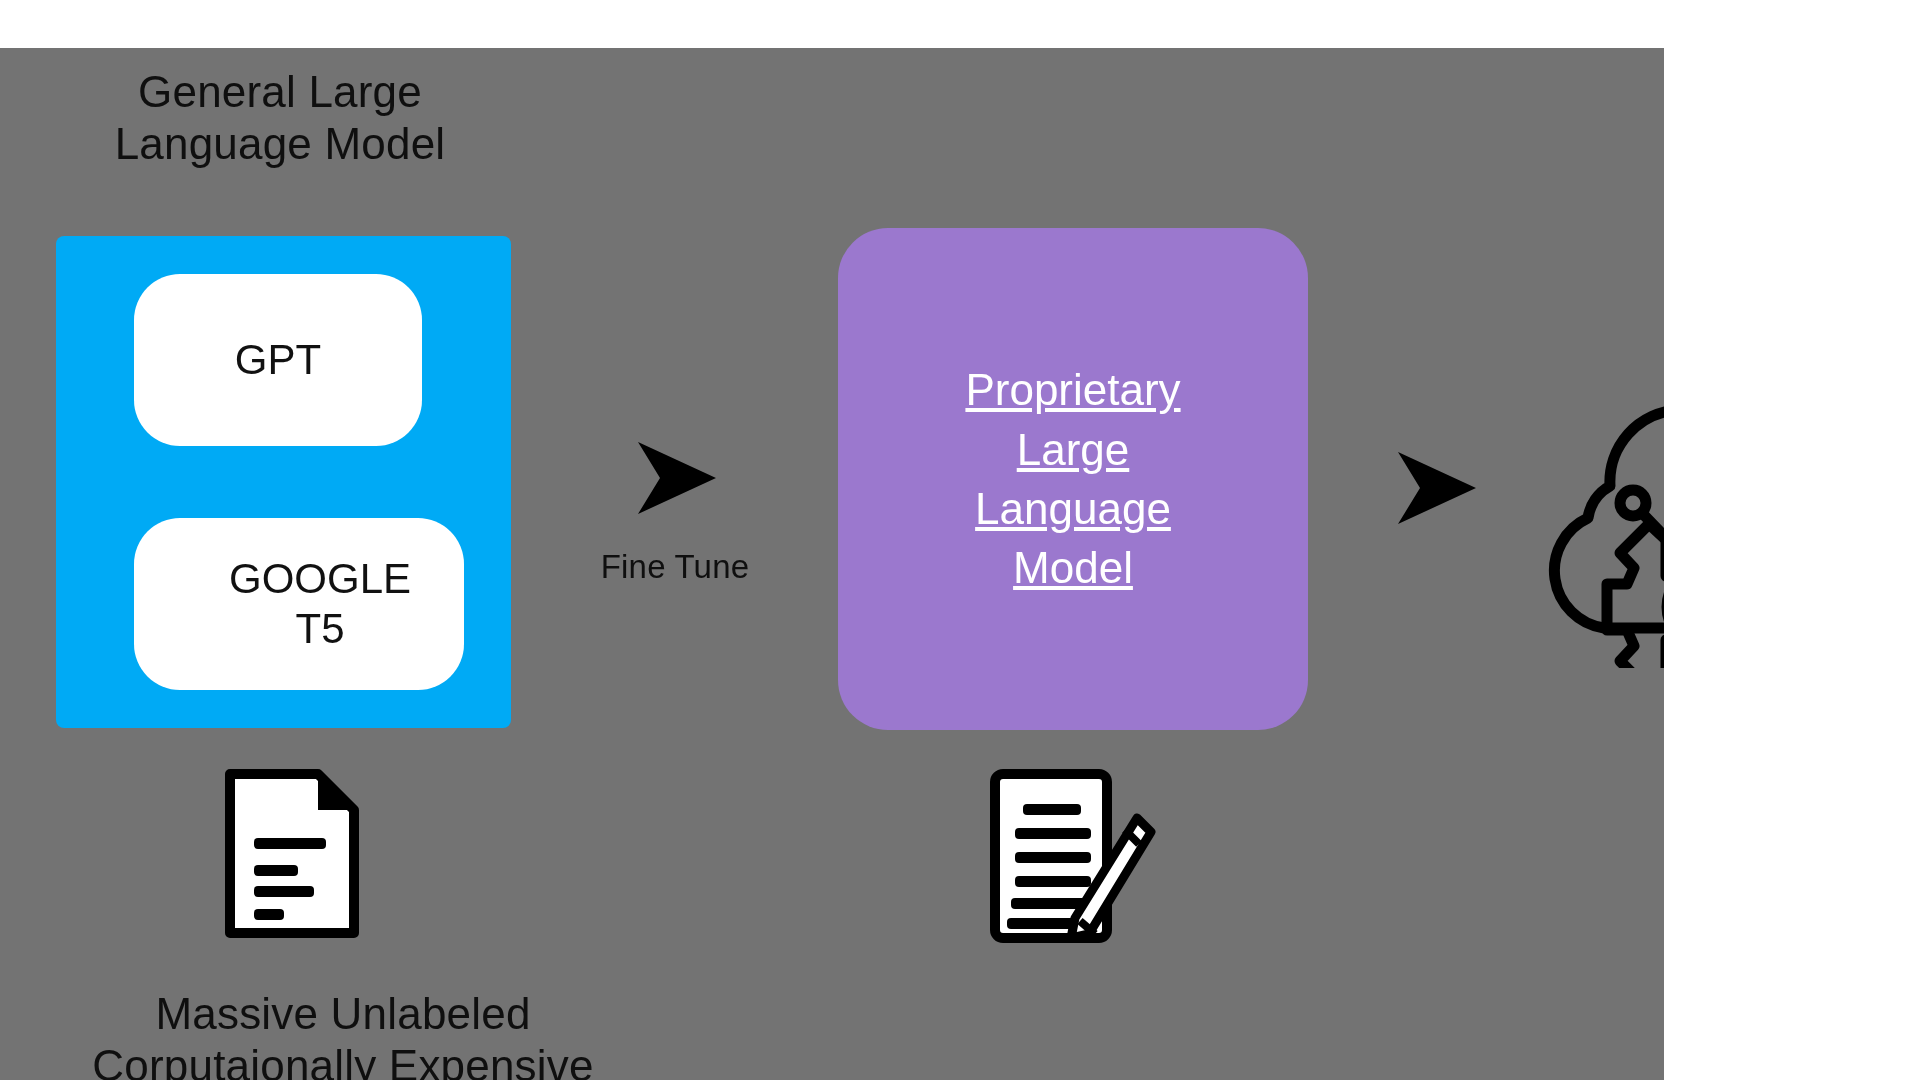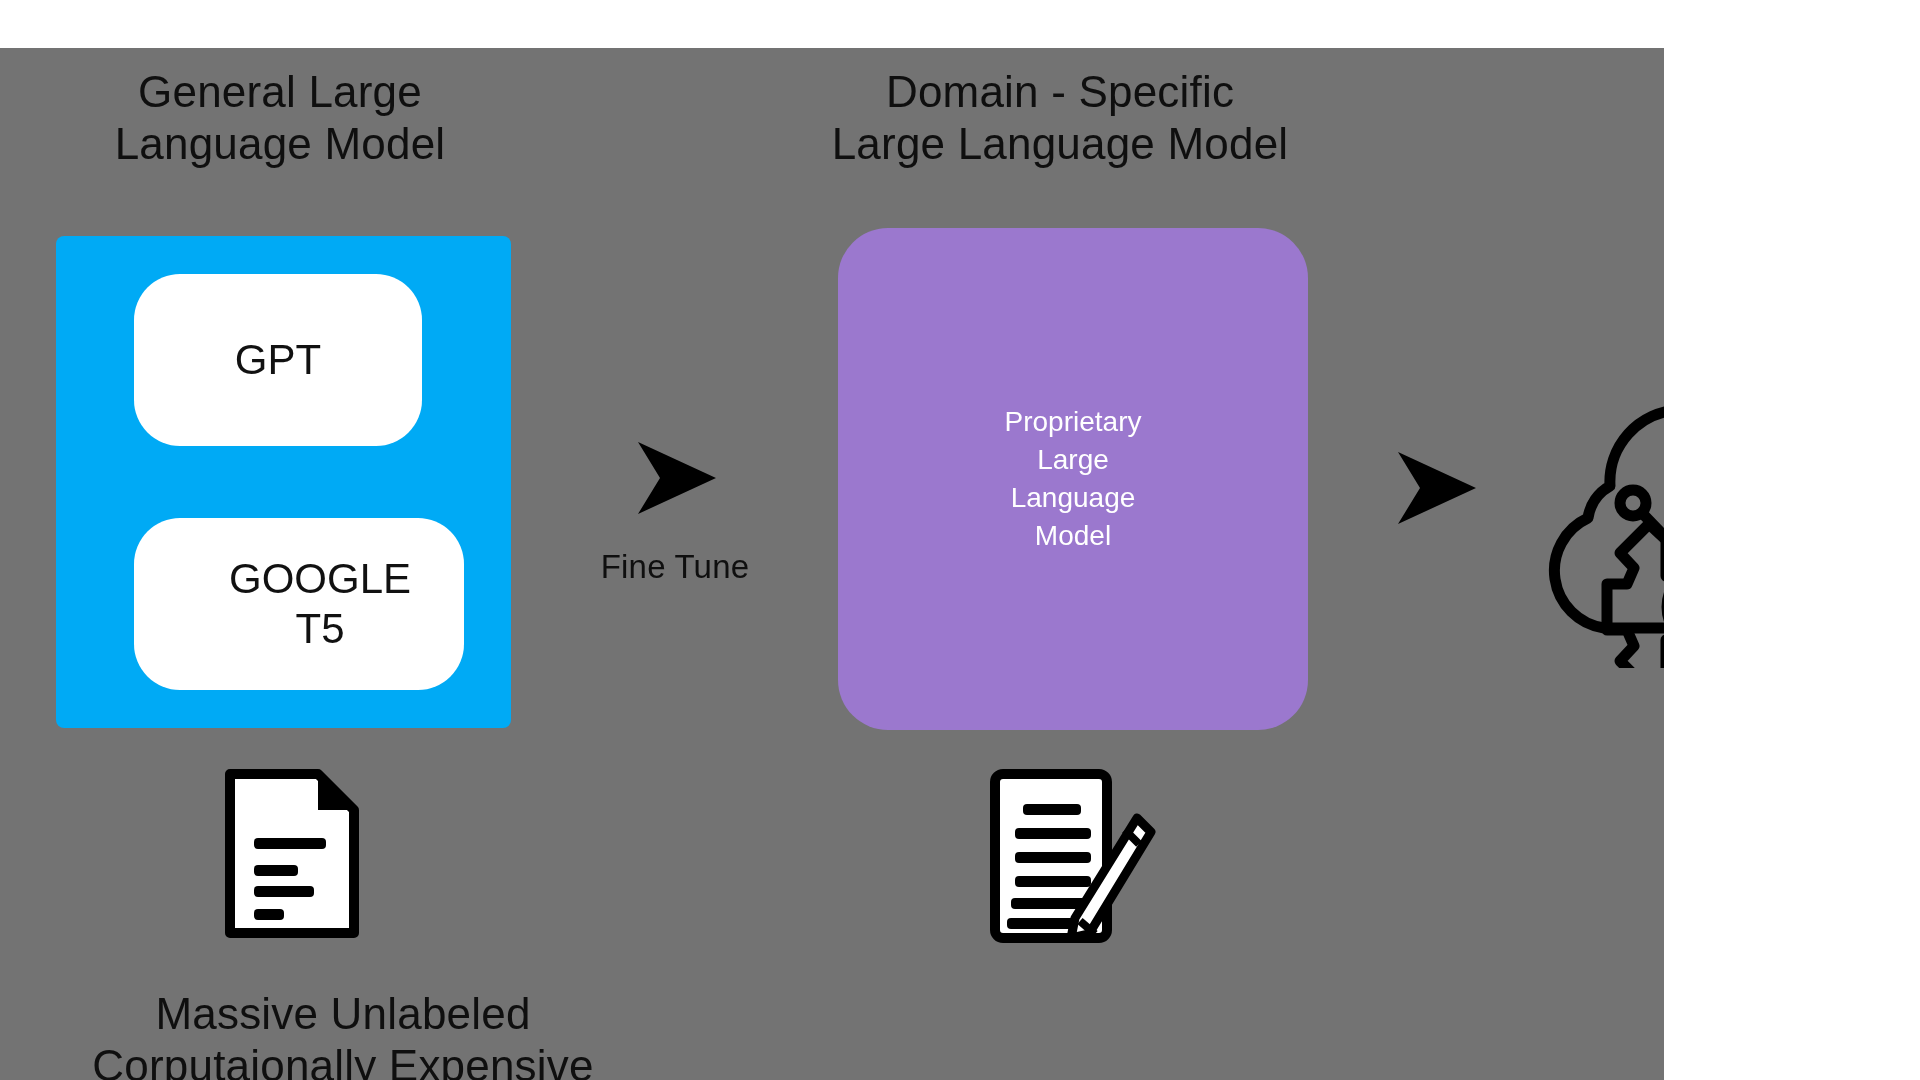--- a/index.html
+++ b/index.html
@@ -84,24 +84,25 @@
     width: 470px;
     height: 502px;
     background: #9B78CE;
     border-radius: 50px;
     display: flex;
     align-items: center;
     justify-content: center;
   }
   #purple-text {
     color: #ffffff;
-    font-size: 28px;
+    font-size: 44px;
     line-height: 1.35;
     text-align: center;
     white-space: pre-line;
+    text-decoration: underline;
   }
 
   
   #arrow2 { left: 1390px; top: 400px; width: 90px; height: 80px; }
 
   
   #saas-title {
     left: 1490px;
     top: 200px;
     width: 430px;
@@ -138,22 +139,20 @@
 T5</div>
   </div>
 
   <div class="abs" id="arrow1">
     <svg viewBox="0 0 90 80" width="90" height="80" aria-hidden="true">
       <path d="M8 4 L86 40 L8 76 L30 40 Z" fill="#000000"></path>
     </svg>
   </div>
   <div class="abs caption" id="finetune-label">Fine Tune</div>
 
-  <div class="abs caption" id="domain-title">Domain - Specific
-Large Language Model</div>
 
   <div class="abs" id="purple-box">
     <div id="purple-text">Proprietary
 Large
 Language
 Model</div>
   </div>
 
   <div class="abs" id="arrow2">
     <svg viewBox="0 0 90 80" width="90" height="80" aria-hidden="true">

